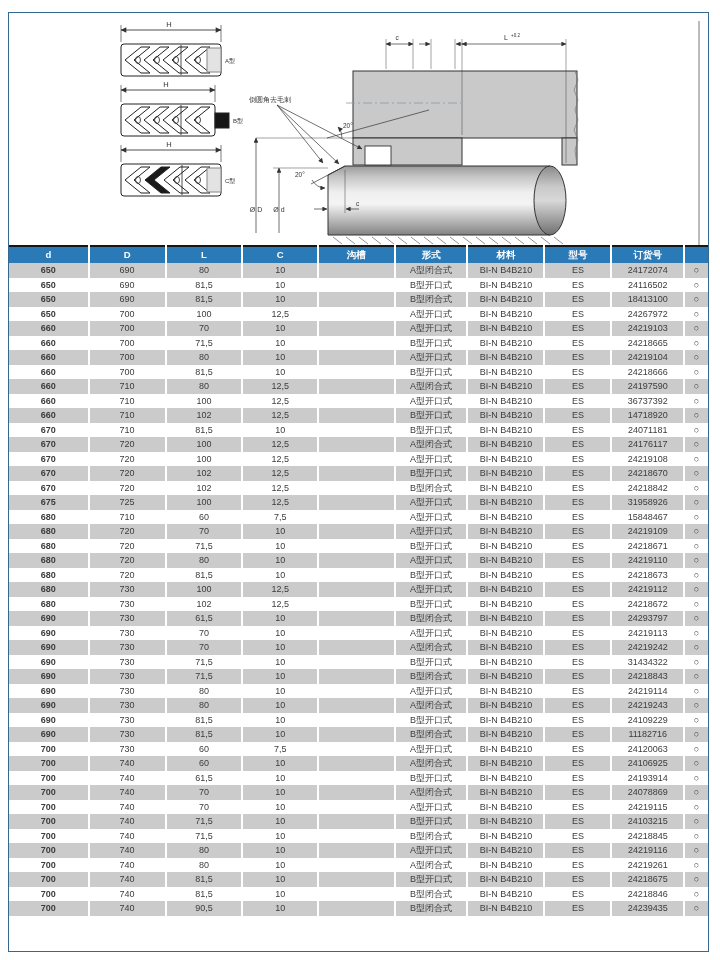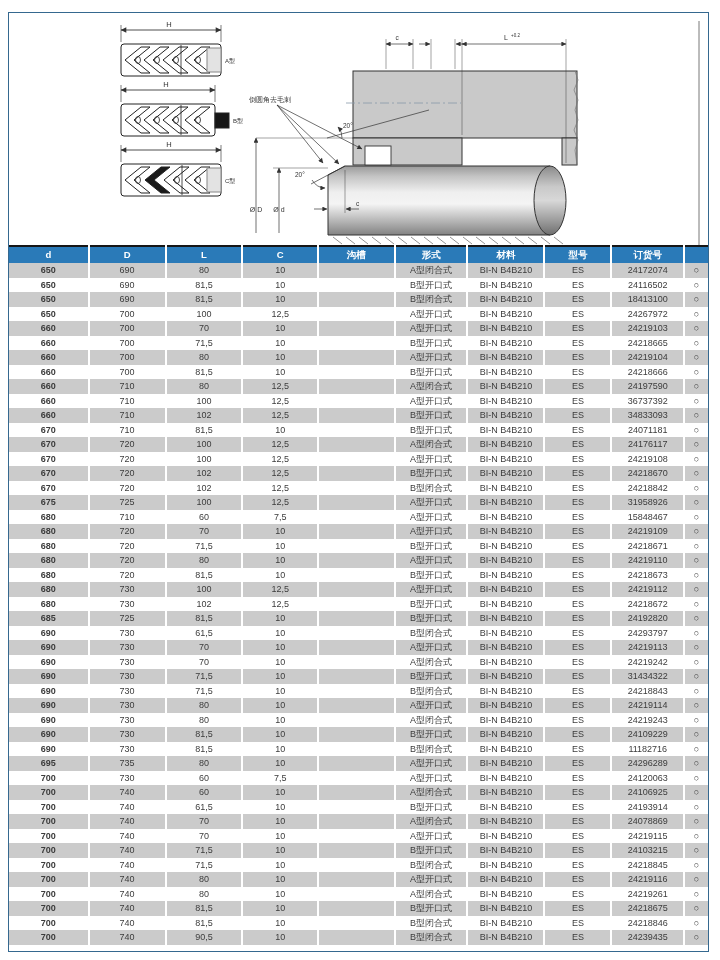--- a/index.html
+++ b/index.html
@@ -342,21 +342,21 @@
         </tr>
         <tr>
           <td>660</td>
           <td>710</td>
           <td>102</td>
           <td>12,5</td>
           <td></td>
           <td>B型开口式</td>
           <td>BI-N B4B210</td>
           <td>ES</td>
-          <td>34833093</td>
+          <td>14718920</td>
           <td class="avail">○</td>
         </tr>
         <tr>
           <td>670</td>
           <td>710</td>
           <td>81,5</td>
           <td>10</td>
           <td></td>
           <td>B型开口式</td>
           <td>BI-N B4B210</td>
@@ -502,32 +502,20 @@
           <td>102</td>
           <td>12,5</td>
           <td></td>
           <td>B型开口式</td>
           <td>BI-N B4B210</td>
           <td>ES</td>
           <td>24218672</td>
           <td class="avail">○</td>
         </tr>
         <tr>
-          <td>685</td>
-          <td>725</td>
-          <td>81,5</td>
-          <td>10</td>
-          <td></td>
-          <td>B型开口式</td>
-          <td>BI-N B4B210</td>
-          <td>ES</td>
-          <td>24192820</td>
-          <td class="avail">○</td>
-        </tr>
-        <tr>
           <td>690</td>
           <td>730</td>
           <td>61,5</td>
           <td>10</td>
           <td></td>
           <td>B型闭合式</td>
           <td>BI-N B4B210</td>
           <td>ES</td>
           <td>24293797</td>
           <td class="avail">○</td>
@@ -619,32 +607,20 @@
         <tr>
           <td>690</td>
           <td>730</td>
           <td>81,5</td>
           <td>10</td>
           <td></td>
           <td>B型闭合式</td>
           <td>BI-N B4B210</td>
           <td>ES</td>
           <td>11182716</td>
-          <td class="avail">○</td>
-        </tr>
-        <tr>
-          <td>695</td>
-          <td>735</td>
-          <td>80</td>
-          <td>10</td>
-          <td></td>
-          <td>A型开口式</td>
-          <td>BI-N B4B210</td>
-          <td>ES</td>
-          <td>24296289</td>
           <td class="avail">○</td>
         </tr>
         <tr>
           <td>700</td>
           <td>730</td>
           <td>60</td>
           <td>7,5</td>
           <td></td>
           <td>A型开口式</td>
           <td>BI-N B4B210</td>

